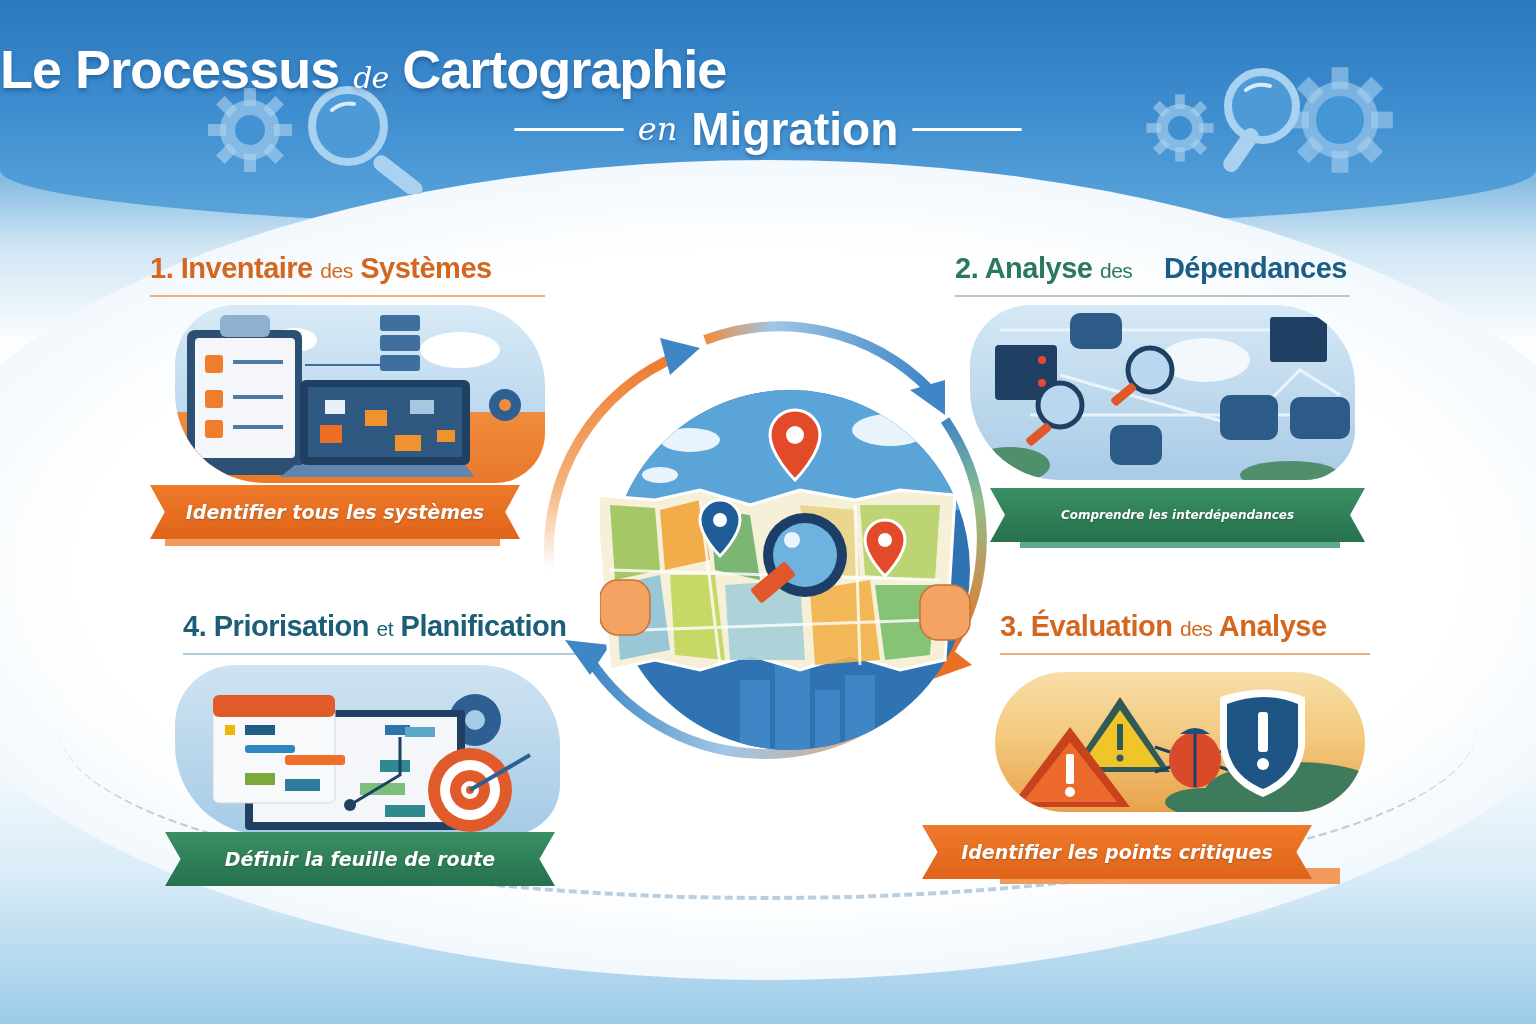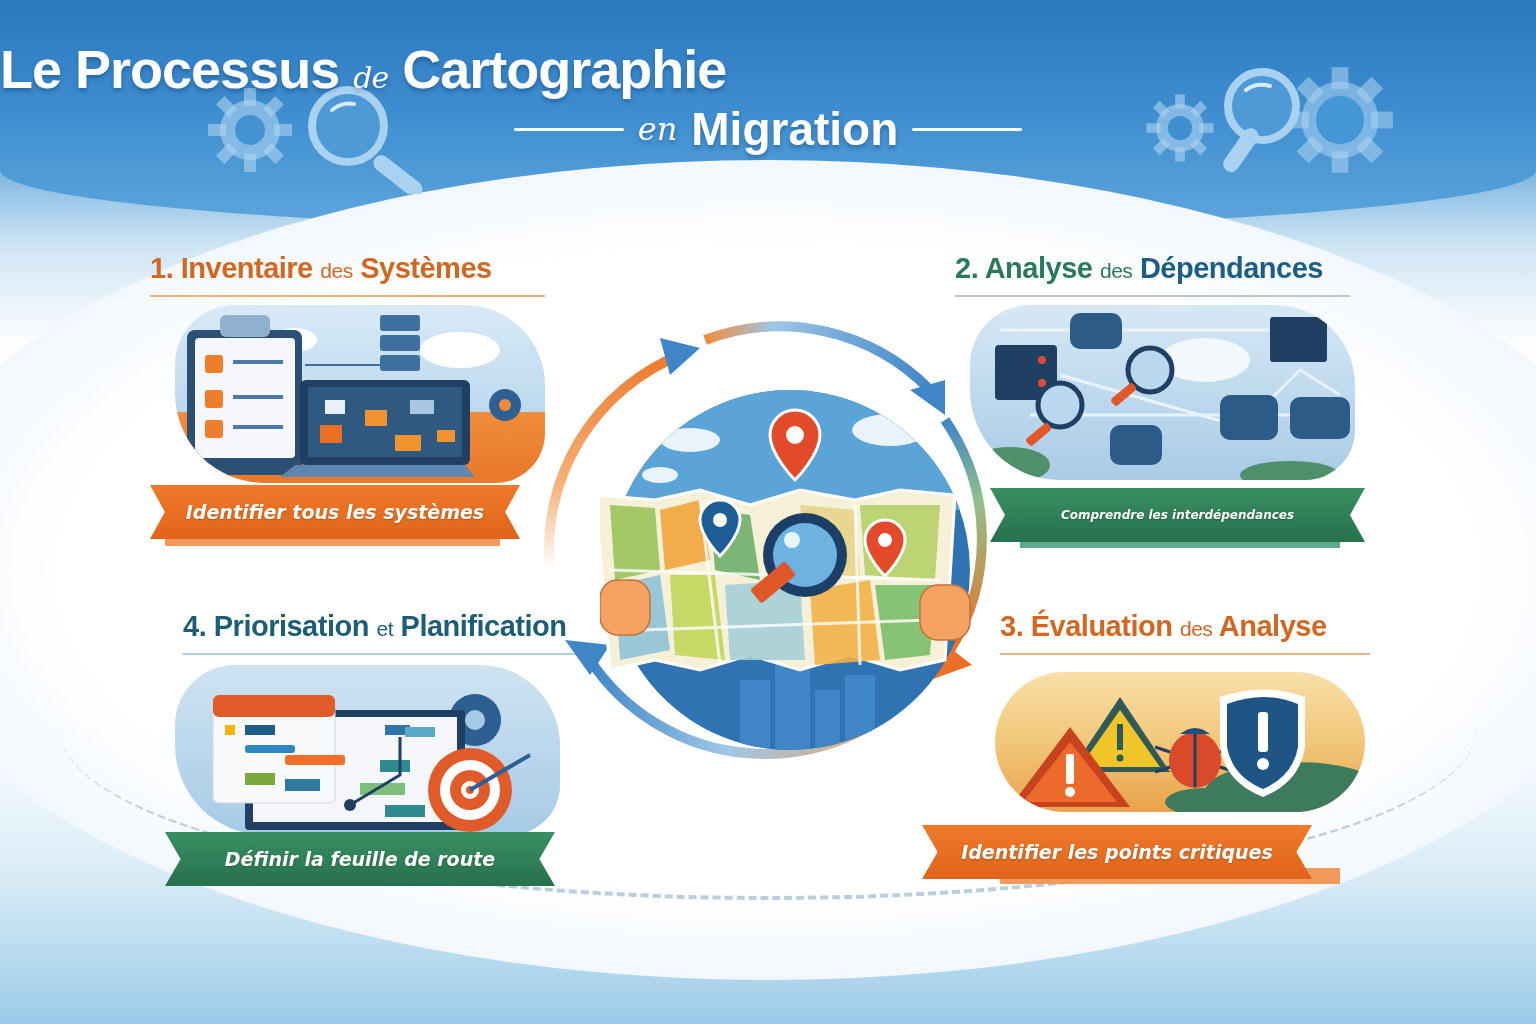--- a/index.html
+++ b/index.html
@@ -33,21 +33,21 @@
   .deco { position: absolute; color: rgba(190,220,245,0.55); }
 
   .step-heading {
     position: absolute; font-family: "Liberation Sans", sans-serif; font-weight: bold; font-size: 29px;
     padding-bottom: 10px; letter-spacing: -0.5px;
   }
   .step-heading .small { font-size: 21px; font-weight: normal; }
   .step-heading.orange { color: #d4671f; border-bottom: 2px solid #f0b07e; }
   .step-heading.green { color: #2a7a5a; border-bottom: 2px solid #b8c9c4; }
   .step-heading.blue { color: #1c5d78; border-bottom: 2px solid #a9cfdf; margin-left: 28px; }
-  .step-heading .accent-blue { color: #1c5d86; }
+  .step-heading .accent-blue { color: #1c5d86; margin-left: 24px; }
 
   .illus { position: absolute; border-radius: 60px 80px 50px 90px; overflow: hidden; }
   .ribbon {
     position: absolute; height: 54px; color: #fff; font-family: "DejaVu Sans", sans-serif;
     font-style: italic; font-weight: bold; font-size: 19px; display: flex; align-items: center; justify-content: center;
     clip-path: polygon(0 0, 100% 0, 96% 50%, 100% 100%, 0 100%, 4% 50%);
     text-shadow: 0 1px 2px rgba(0,0,0,0.25);
   }
   .ribbon.orange { background: linear-gradient(180deg, #ee7a2a, #e0641a); }
   .ribbon.green { background: linear-gradient(180deg, #3a8f63, #26714e); }

